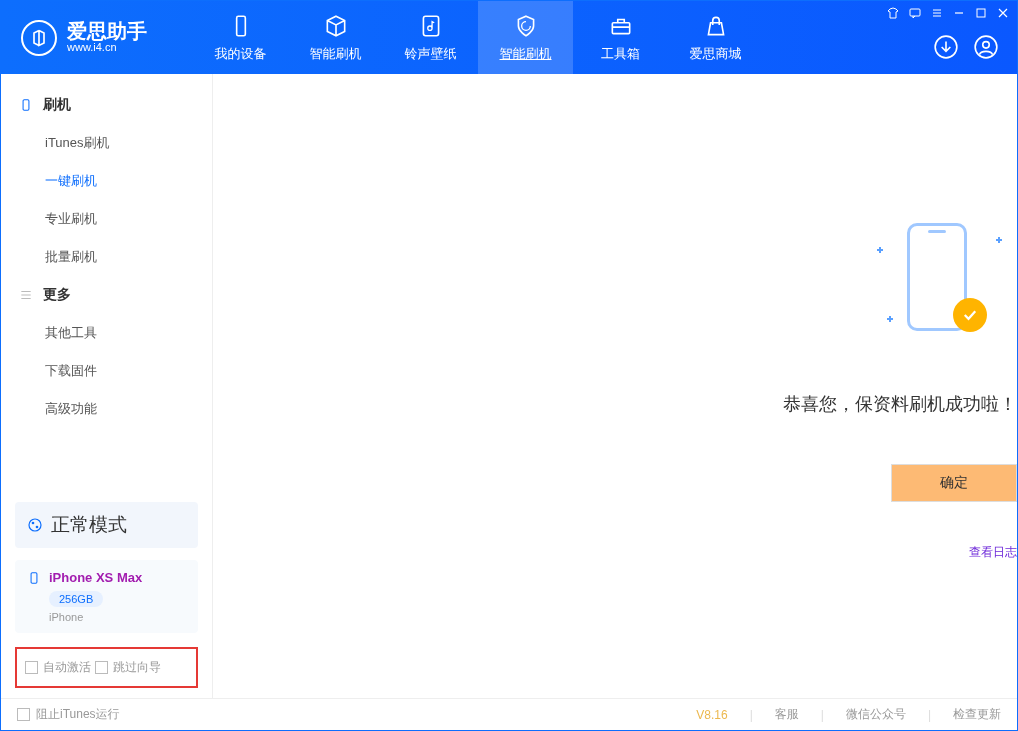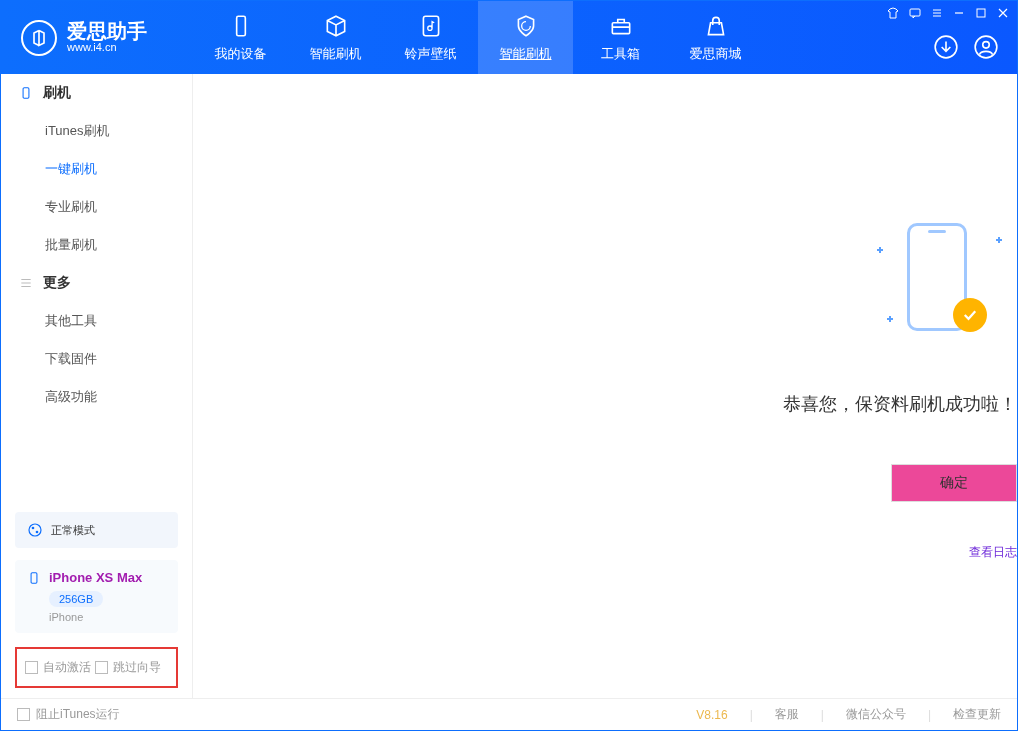--- a/index.html
+++ b/index.html
@@ -14,29 +14,29 @@
 .logo-text .sub { font-size: 11px; line-height: 1.2; }
 .nav-tabs { display: flex; height: 100%; }
 .nav-tab { width: 95px; display: flex; flex-direction: column; align-items: center; justify-content: center; color: #fff; font-size: 13px; cursor: pointer; }
 .nav-tab .icon { width: 26px; height: 26px; margin-bottom: 6px; }
 .nav-tab.active { background: rgba(255,255,255,0.18); text-decoration: underline; }
 .window-controls { position: absolute; right: 8px; top: 6px; display: flex; gap: 10px; }
 .window-controls .wc, .window-controls svg { color: #fff; width: 12px; height: 12px; cursor: pointer; }
 .header-right { position: absolute; right: 18px; bottom: 14px; display: flex; gap: 14px; }
 .header-right svg { width: 26px; height: 26px; cursor: pointer; stroke: #fff; fill: none; }
 .body-area { flex: 1; display: flex; min-height: 0; }
-.sidebar { width: 192px; border-right: 1px solid #eee; display: flex; flex-direction: column; }
+.sidebar { width: 212px; border-right: 1px solid #eee; display: flex; flex-direction: column; padding-top: 12px; }
 .sb-section-title { display: flex; align-items: center; padding: 10px 18px; font-size: 14px; color: #333; font-weight: bold; }
 .sb-section-title svg { width: 14px; height: 14px; margin-right: 10px; }
 .sb-item { padding: 10px 18px 10px 44px; font-size: 13px; color: #555; cursor: pointer; }
 .sb-item.active { color: #0d6efd; }
 .sb-spacer { flex: 1; }
 .device-box { margin: 6px 14px; background: #f2f6fc; border-radius: 4px; padding: 10px 12px; display: flex; align-items: center; }
 .device-box svg { width: 16px; height: 16px; margin-right: 8px; }
-.device-box .label { font-size: 11px; color: #333; }
+.device-box .label { font-size: 19px; color: #333; }
 .device-info { margin: 6px 14px 14px; background: #f7fafd; border-radius: 4px; padding: 10px 12px; }
 .device-info .row1 { display: flex; align-items: center; }
 .device-info .row1 svg { width: 14px; height: 14px; margin-right: 8px; }
 .device-info .row1 .name { font-size: 13px; color: #a21caf; font-weight: bold; }
 .badge { display: inline-block; margin-top: 6px; margin-left: 22px; background: #e6f0ff; color: #0d6efd; font-size: 11px; padding: 2px 10px; border-radius: 10px; }
 .device-type { margin-left: 22px; font-size: 11px; color: #999; margin-top: 4px; }
 .highlight-box { border: 2px solid #e53935; margin: 0 14px 10px; padding: 10px 8px; display: flex; gap: 4px; }
 .checkbox-item { display: flex; align-items: center; font-size: 12px; color: #999; cursor: pointer; }
 .checkbox-box { width: 13px; height: 13px; border: 1px solid #bbb; margin-right: 5px; }
 .main-content { flex: 1; display: flex; flex-direction: column; align-items: flex-end; justify-content: center; position: relative; gap: 20px; }
@@ -46,21 +46,21 @@
 .check-circle { position: absolute; right: 30px; bottom: 10px; width: 34px; height: 34px; background: #ffb400; border-radius: 50%; display: flex; align-items: center; justify-content: center; }
 .check-circle svg { width: 18px; height: 18px; stroke: #fff; stroke-width: 3; fill: none; }
 .sparkle { position: absolute; width: 6px; height: 6px; }
 .sparkle.s1 { left: 20px; top: 35px; }
 .sparkle.s2 { right: 15px; top: 25px; }
 .sparkle.s3 { left: 30px; bottom: 20px; }
 .sparkle::before, .sparkle::after { content: ""; position: absolute; background: #5aa0ff; }
 .sparkle::before { width: 6px; height: 2px; top: 2px; }
 .sparkle::after { width: 2px; height: 6px; left: 2px; }
 .success-text { font-size: 18px; color: #333; margin-bottom: 28px; }
-.ok-btn { padding: 9px 48px; border: 1px solid #ddd; background: #ec4899; font-size: 14px; color: #333; cursor: pointer; }
+.ok-btn { padding: 9px 48px; border: 1px solid #ddd; background: #fdba74; font-size: 14px; color: #333; cursor: pointer; }
 .log-link { margin-top: 22px; font-size: 12px; color: #6d28d9; cursor: pointer; }
 .footer { height: 32px; border-top: 1px solid #eee; display: flex; align-items: center; padding: 0 16px; font-size: 12px; color: #999; }
 .footer .left { display: flex; align-items: center; }
 .footer .left .checkbox-box { margin-right: 6px; }
 .footer .spacer { flex: 1; }
 .footer .right { display: flex; align-items: center; gap: 10px; }
 .footer .sep { color: #ddd; margin: 0 12px; }
 .footer .link { cursor: pointer; }
 </style>
 </head>

